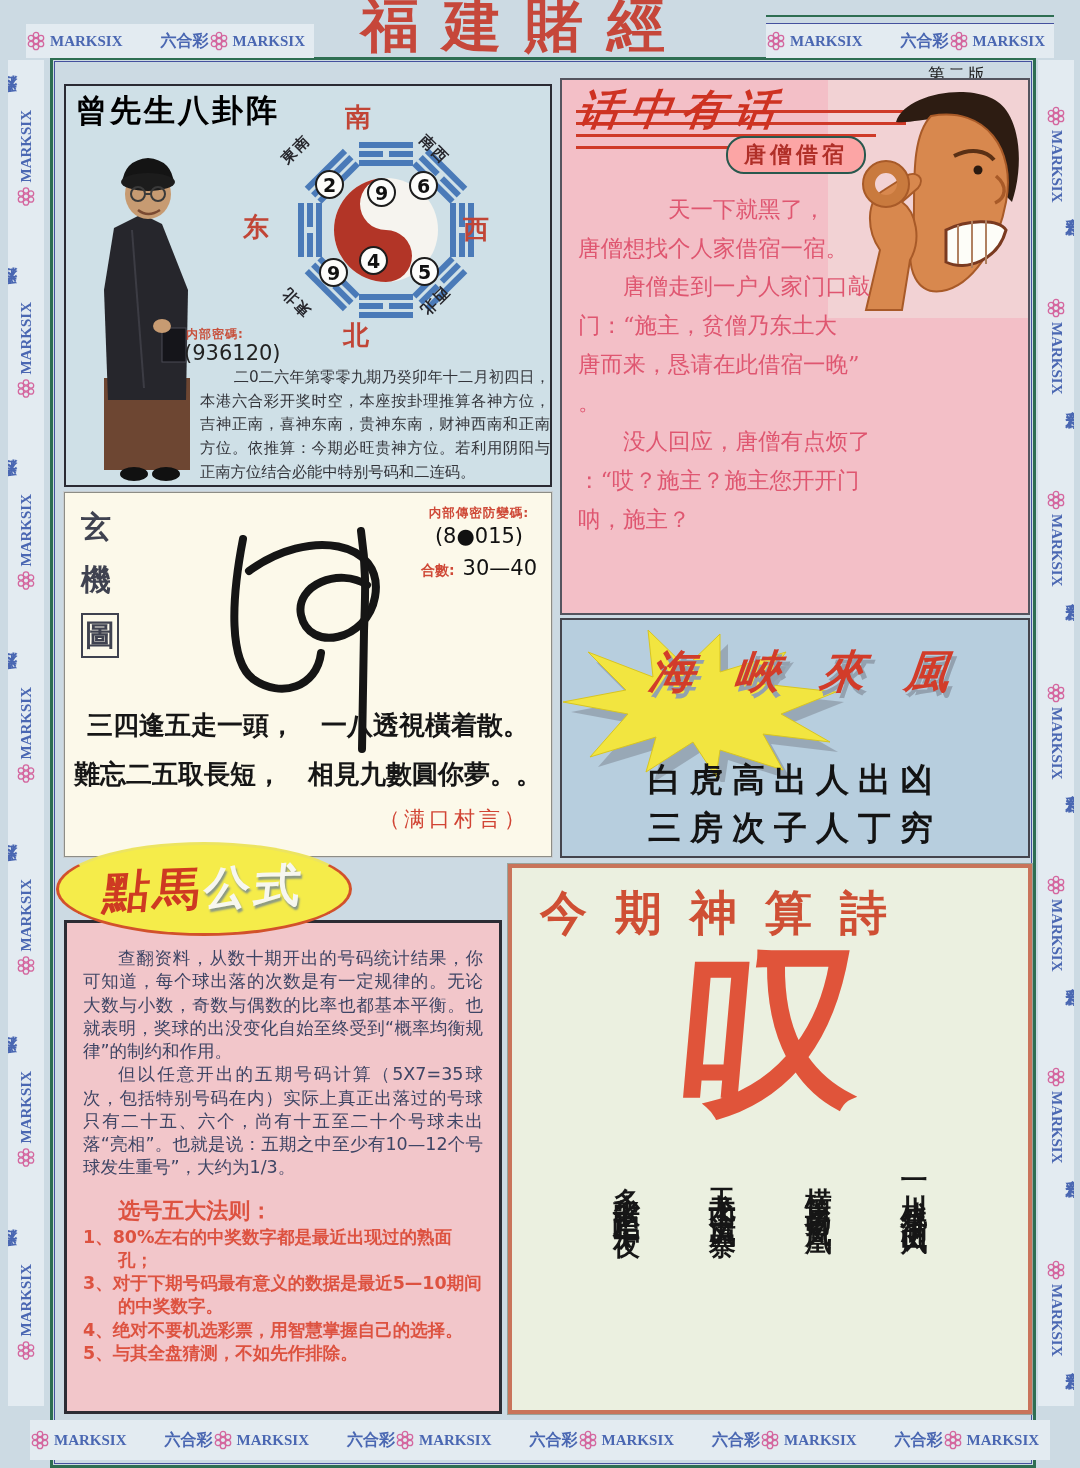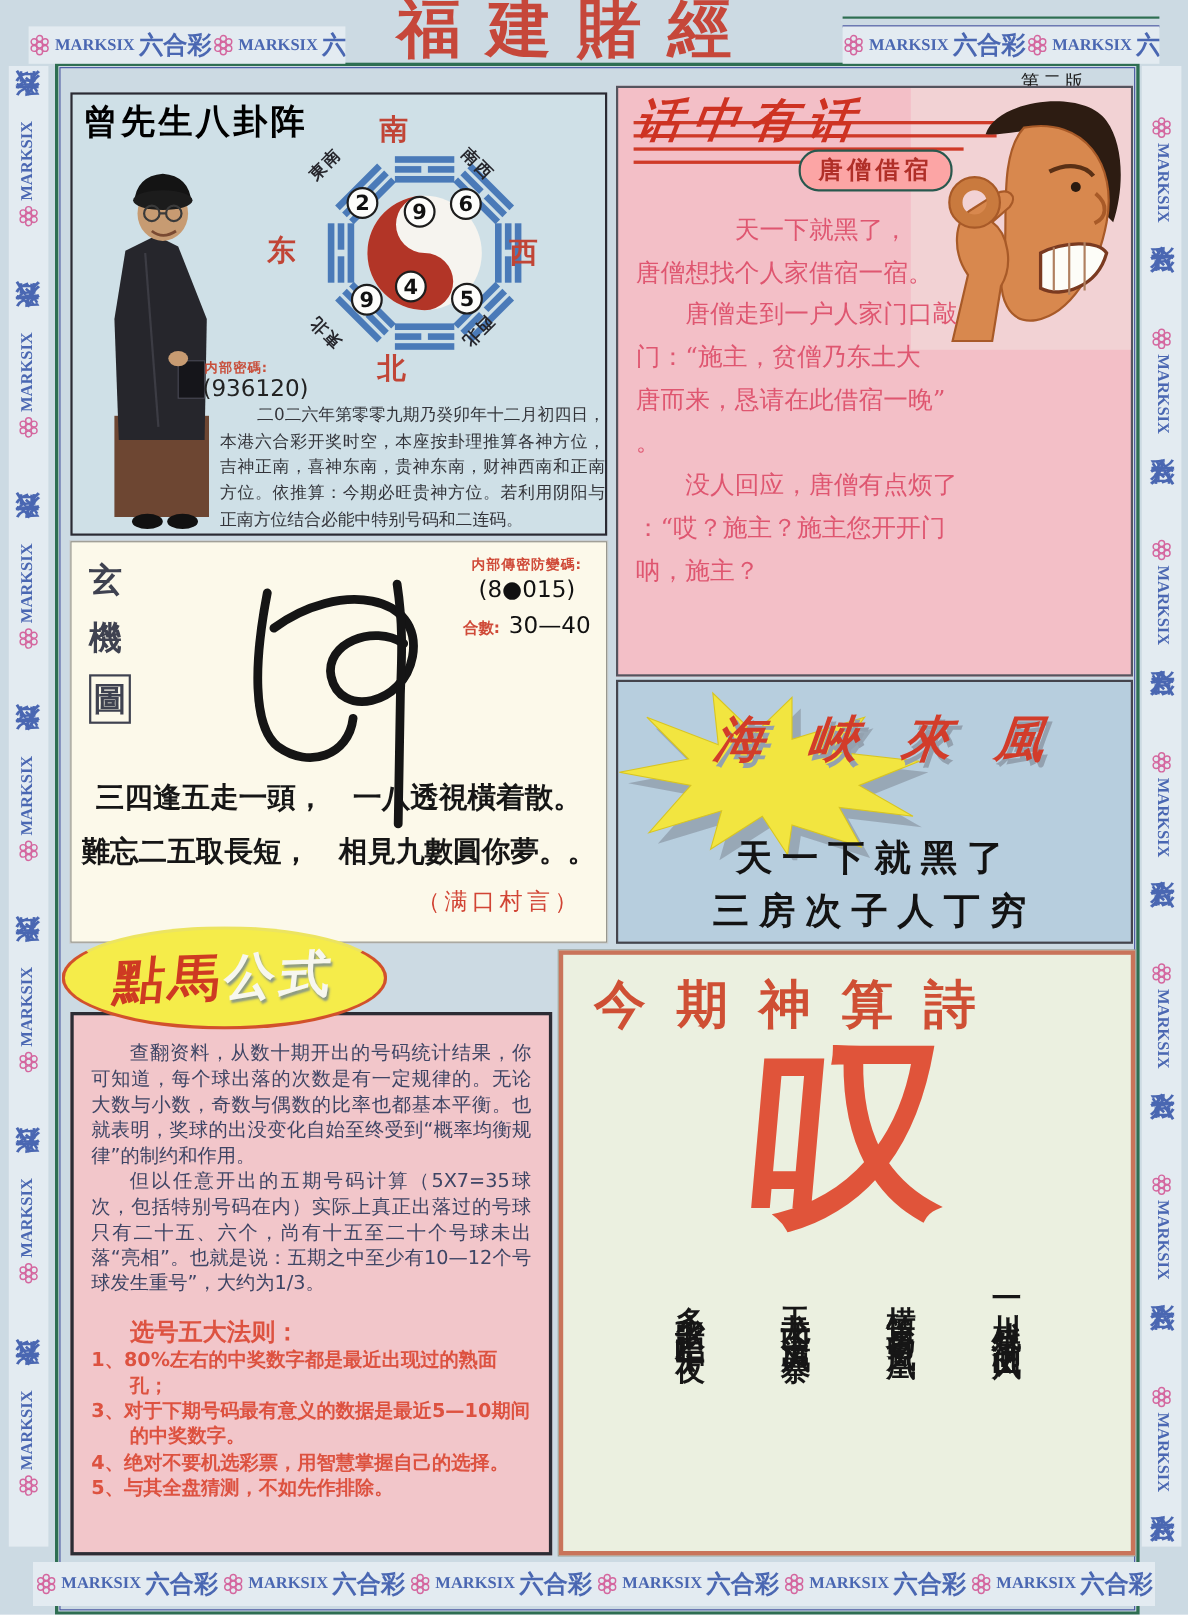--- a/index.html
+++ b/index.html
@@ -9,21 +9,21 @@
   .frame{position:absolute;left:50px;top:57px;width:980px;height:1405px;
          border:3px solid #2e6e52;pointer-events:none;}
   .frame::after{content:"";position:absolute;inset:1px;border:1px solid #44519e;}
   .strip,.strip-v{position:absolute;display:flex;align-items:center;justify-content:space-around;
          background:#e3ebf1;color:#4a67b2;overflow:hidden;}
   .strip-v{flex-direction:column;}
   .seg{display:flex;align-items:center;gap:4px;white-space:nowrap;}
   .strip-v .seg{writing-mode:vertical-rl;}
   #strip-left .seg{transform:rotate(180deg);}
   .mk{font-family:"Liberation Serif",serif;font-weight:bold;font-size:15px;}
-  .cn{font-weight:bold;font-size:22px;}
+  .cn{font-weight:bold;font-size:16px;margin-left:34px;}
   .fl svg{display:block;}
   #strip-top-left{left:26px;top:24px;width:288px;height:34px;}
   #strip-top-right{left:766px;top:24px;width:288px;height:34px;}
   #strip-bottom{left:30px;top:1420px;width:1020px;height:40px;}
   #strip-left{left:8px;top:60px;width:36px;height:1346px;}
   #strip-right{left:1038px;top:60px;width:36px;height:1346px;}
   .corner-lines{position:absolute;left:766px;top:15px;width:288px;height:6px;
         border-top:2px solid #2e6e52;border-bottom:2px solid #44519e;}
   
   .main-title{position:absolute;left:280px;top:-8px;width:490px;text-align:center;
@@ -630,21 +630,21 @@
   <div class="haixia-box">
     <div class="starburst">
       <svg width="310" height="160" viewBox="0 0 310 160">
         <g transform="translate(8,10)" opacity="0.85">
           <polygon fill="#93a1af" points="288,70 233,92 282,120 215,112 235,148 172,128 168,155 145,120 98,150 108,115 42,135 80,92 15,80 78,68 40,30 105,55 100,8 138,45 172,12 172,50 238,30 215,62"></polygon>
         </g>
         <polygon fill="#f2e540" stroke="#d8c520" points="288,70 233,92 282,120 215,112 235,148 172,128 168,155 145,120 98,150 108,115 42,135 80,92 15,80 78,68 40,30 105,55 100,8 138,45 172,12 172,50 238,30 215,62"></polygon>
       </svg>
     </div>
     <div class="hx-title">海峽來風</div>
-    <div class="hx-line l1">天一下就黑了</div>
+    <div class="hx-line l1">白虎高出人出凶</div>
     <div class="hx-line l2">三房次子人丁穷</div>
   </div>
 
   <div class="dianma-ellipse">
     <div class="dm-text">
       <span class="dm-red">點馬</span><span class="dm-white">公式</span>
     </div>
   </div>
   <div class="rules-box">
     <p class="dm-para">查翻资料，从数十期开出的号码统计结果，你可知道，每个球出落的次数是有一定规律的。无论大数与小数，奇数与偶数的比率也都基本平衡。也就表明，奖球的出没变化自始至终受到“概率均衡规律”的制约和作用。</p>

